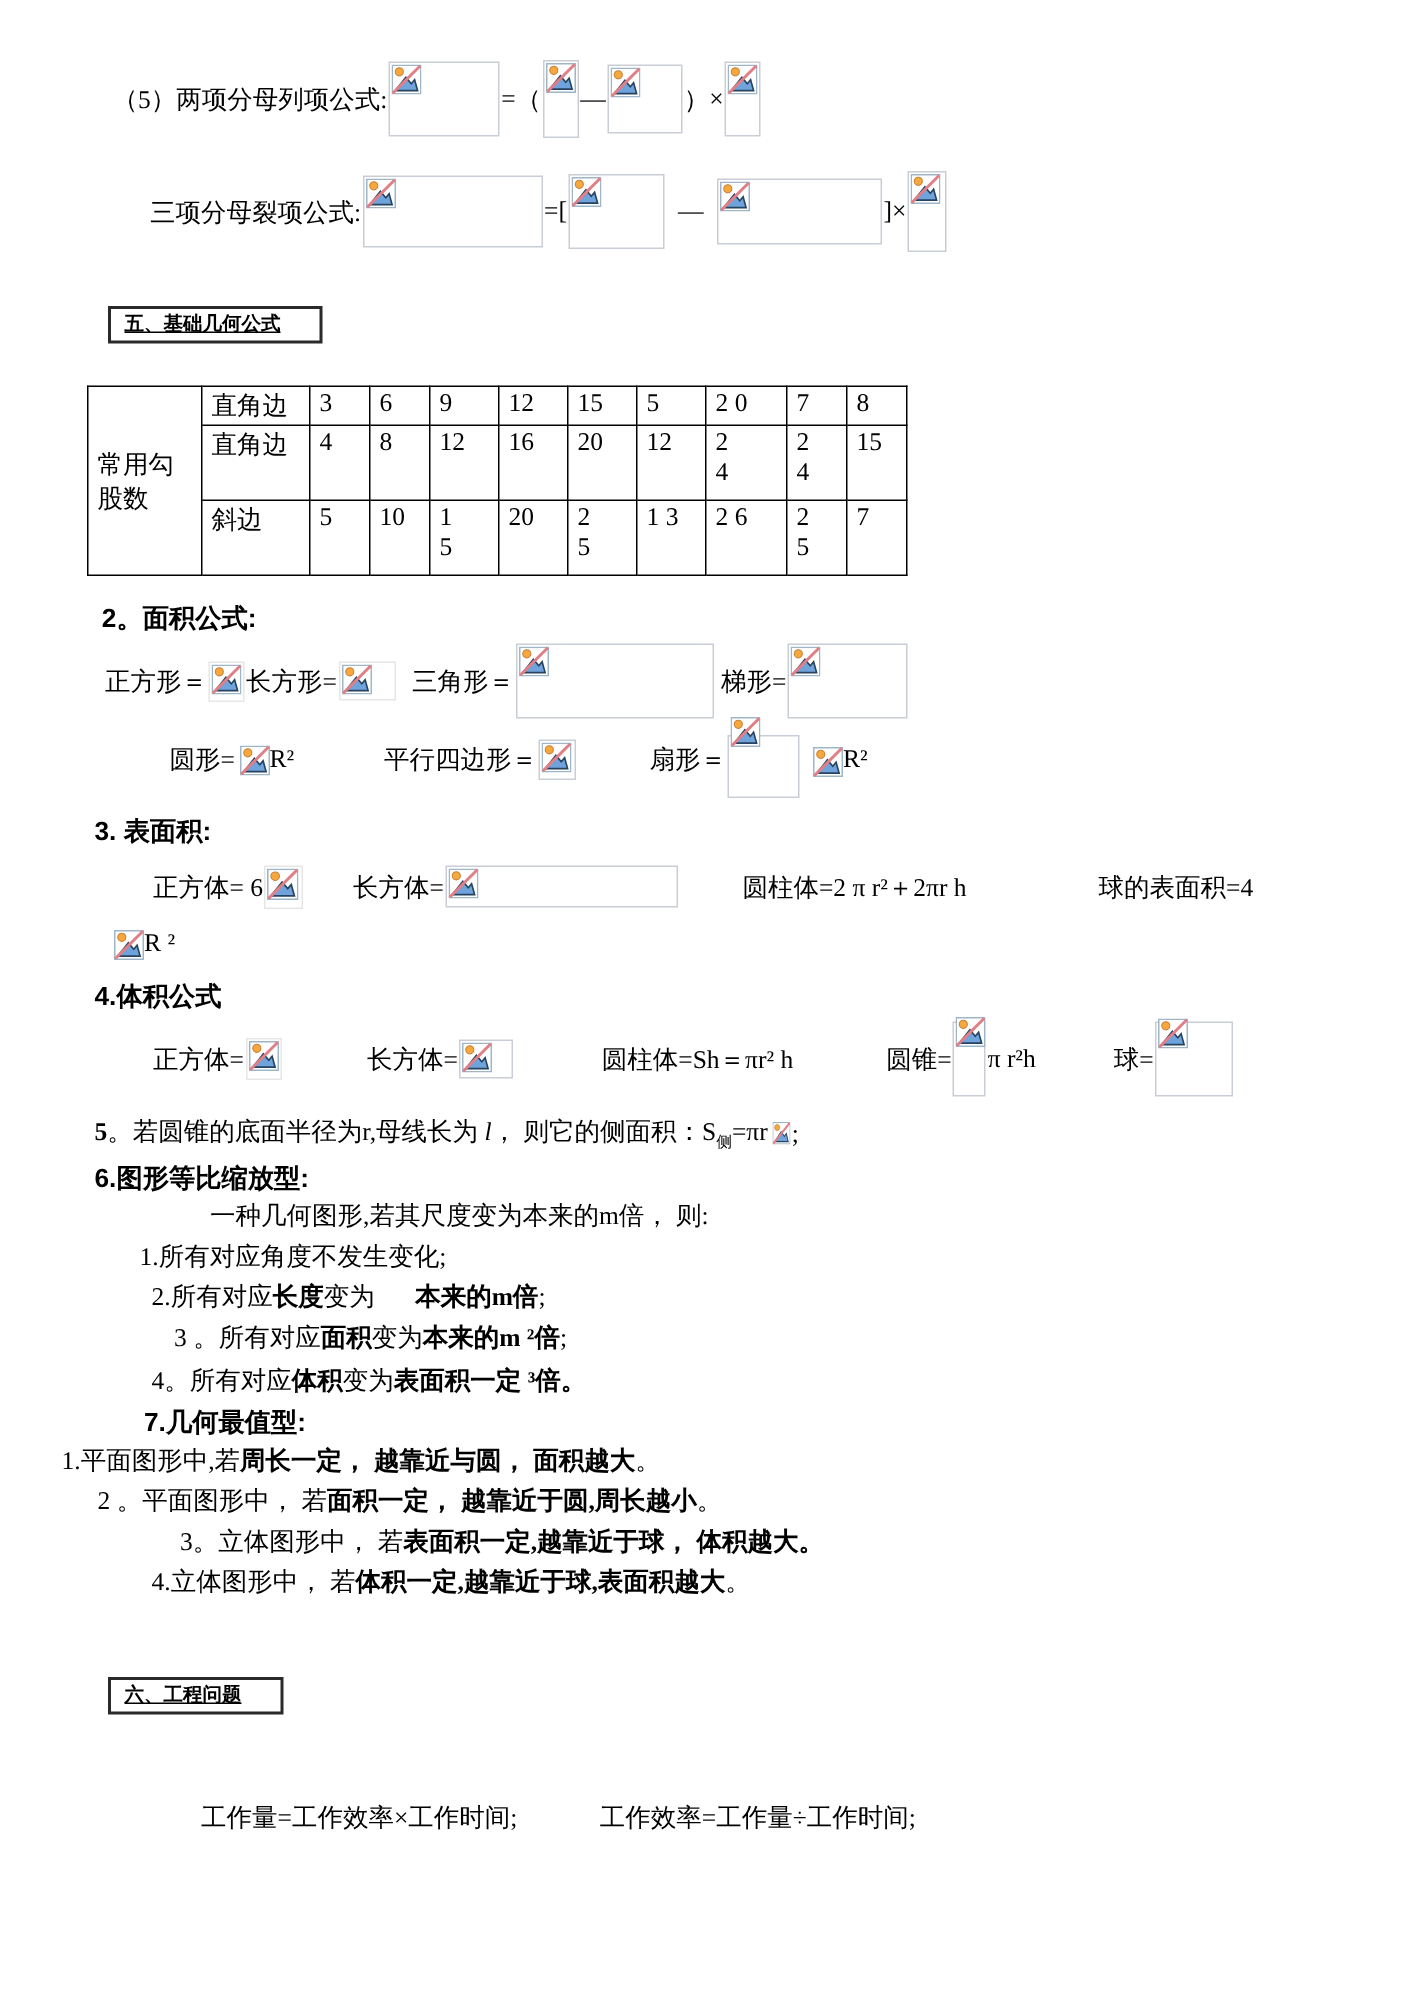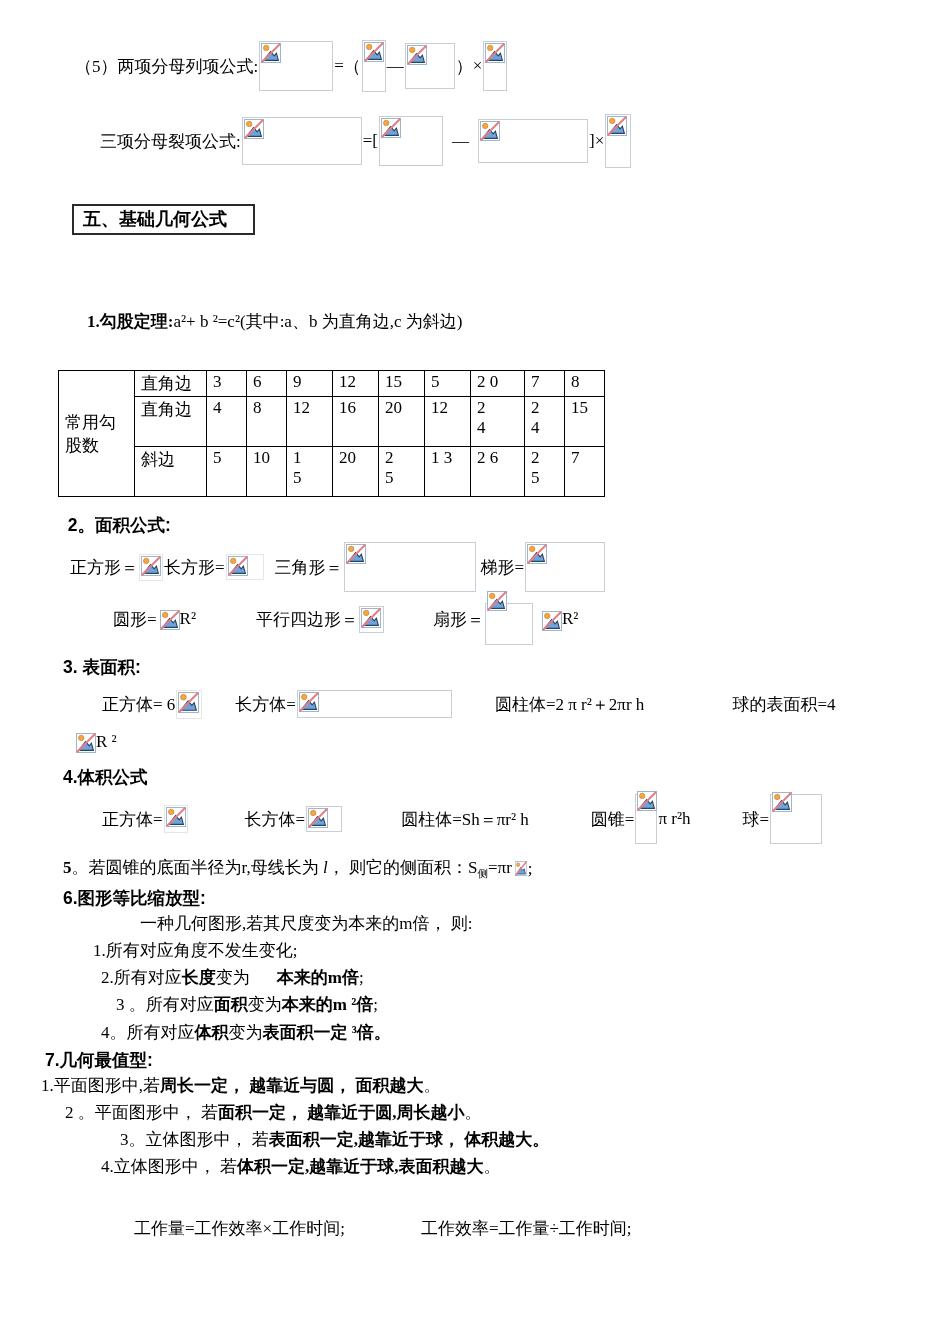--- a/index.html
+++ b/index.html
@@ -10,21 +10,21 @@
   }
   #page{position:relative;width:950px;height:1344px;}
   .line{display:flex;align-items:center;white-space:pre;}
   .para{white-space:pre;line-height:27px;}
   .b{font-weight:bold;}
   .ph{position:relative;display:inline-block;border:1px solid #c9ced6;background:#fff;flex:none;margin:0 1px;box-sizing:border-box;}
   .ph.faint{border-color:#e6e6e6;}
   .ph.nb{border-color:transparent;}
   .bimg{position:absolute;top:1px;left:1px;width:20px;height:20px;display:block;}
   .hrow{white-space:pre;}
-  .hbox{display:inline-block;border:2px solid #2a2a2a;font-weight:bold;font-size:18px;padding:1px 26px 2px 9px;font-family:"Liberation Sans","DejaVu Sans",sans-serif;}
+  .hbox{display:inline-block;border:2px solid #2a2a2a;font-weight:bold;font-size:13px;padding:1px 26px 2px 9px;font-family:"Liberation Sans","DejaVu Sans",sans-serif;text-decoration:underline;}
   .sec-head{font-weight:bold;white-space:pre;font-family:"Liberation Sans","DejaVu Sans",sans-serif;font-size:17.5px;}
   table.triples{border-collapse:collapse;table-layout:fixed;font-size:17px;}
   table.triples td{border:1px solid #000;padding:1px 6px;vertical-align:top;white-space:pre-line;overflow:hidden;}
   table.triples td.corner{vertical-align:middle;}
   tr.r1{height:26px;} tr.r2{height:50px;} tr.r3{height:50px;}
   .sym{flex:none;}
   .eline{white-space:pre;line-height:27px;}
 </style>
 </head>
 <body>
@@ -92,23 +92,20 @@
             <circle cx="5.2" cy="4.9" r="2.7" fill="#f6a83c" stroke="#c5803a" stroke-width="0.7"></circle>
             <path d="M2.6 17.4 L9.6 8.6 L13.2 12.8 L15.4 10.2 L17.4 17.4 Z" fill="#6fa3dc" stroke="#27435f" stroke-width="1.1"></path>
             <line x1="0.8" y1="19.2" x2="19.2" y2="0.8" stroke="#e07f85" stroke-width="2"></line>
           </svg></span></span>
   </div>
 
   <div class="hrow" style="margin:16px 0 0 55px">
     <span class="hbox">五、基础几何公式</span>
   </div>
 
-  <div class="para" style="margin:26px 0 0 70px">
-    <span class="b">1.勾股定理:</span><span>a²+ b ²=c²(其中:a、b 为直角边,c 为斜边)</span>
-  </div>
 
   <table class="triples" style="margin:8px 0 0 58px">
     <colgroup>
       <col style="width:76px">
         <col style="width:72px">
       <col style="width:40px">
         <col style="width:40px">
         <col style="width:46px">
         <col style="width:46px">
         <col style="width:46px">
@@ -300,23 +297,26 @@
     <span>;</span>
   </div>
 
   <div class="sec-head" style="margin:4px 0 0 63px">6.图形等比缩放型:</div>
   <div class="para" style="margin-left:140px">一种几何图形,若其尺度变为本来的m倍， 则:</div>
   <div class="para" style="margin-left:93px"><span>1.所有对应角度不发生变化;</span></div>
   <div class="para" style="margin-left:101px"><span>2.所有对应</span><span style="font-weight: bold;">长度</span><span>变为</span><span style="font-weight: bold; padding-left: 27px;">本来的m倍</span><span>;</span></div>
   <div class="para" style="margin-left:116px"><span>3 。所有对应</span><span style="font-weight: bold; font-family: Liberation Mono, monospace;">面积</span><span>变为</span><span style="font-weight: bold;">本来的m ²倍</span><span>;</span></div>
   <div class="para" style="margin-left:101px"><span>4。所有对应</span><span style="font-weight: bold;">体积</span><span>变为</span><span style="font-weight: bold;">表面积一定 ³倍</span><span style="font-weight: bold;">。</span></div>
 
-  <div class="sec-head" style="margin:2px 0 0 45px">7.几何最值型:</div>
+  <div class="sec-head" style="margin:2px 0 0 96px">7.几何最值型:</div>
   <div class="para" style="margin-left:41px"><span>1.平面图形中,若</span><span style="font-weight: bold;">周长一定， 越靠近与圆， 面积越大</span><span>。</span></div>
   <div class="para" style="margin-left:65px"><span>2 。平面图形中， 若</span><span style="font-weight: bold;">面积一定， 越靠近于圆,周长越小</span><span>。</span></div>
   <div class="para" style="margin-left:120px"><span>3。立体图形中， 若</span><span style="font-weight: bold;">表面积一定,越靠近于球， 体积越大</span><span style="font-weight: bold;">。</span></div>
   <div class="para" style="margin-left:101px"><span>4.立体图形中， 若</span><span style="font-weight: bold;">体积一定,越靠近于球,表面积越大</span><span>。</span></div>
 
+  <div class="hrow" style="margin:30px 0 0 55px">
+    <span class="hbox">六、工程问题</span>
+  </div>
   <div class="eline" style="margin:8px 0 0 117px">
-    <span>工作量=工作效率×工作时间;</span><span style="margin-left:76px">工作效率=工作量÷工作时间;</span>
+    <span>工作量=工作效率×工作时间;</span><span style="margin-left:55px">工作效率=工作量÷工作时间;</span>
   </div>
 
 </div>
 
 </body></html>

